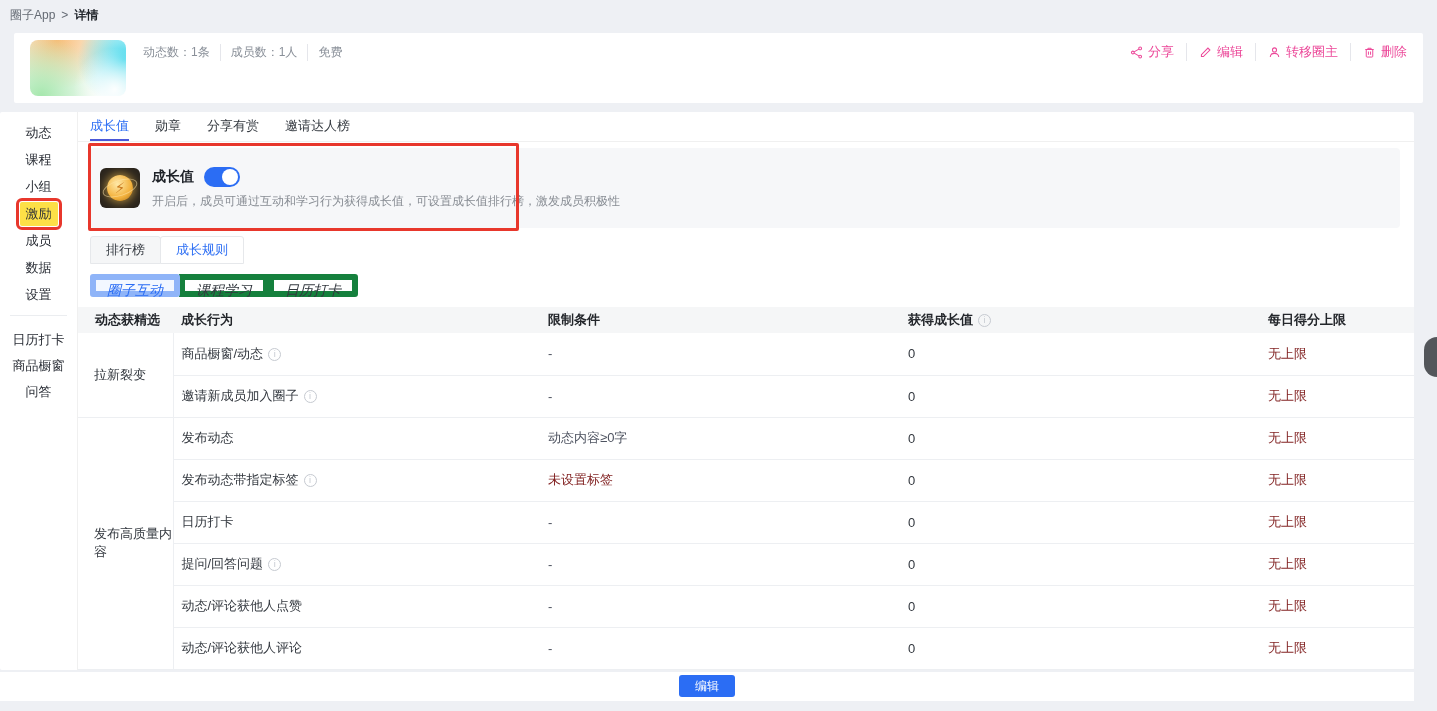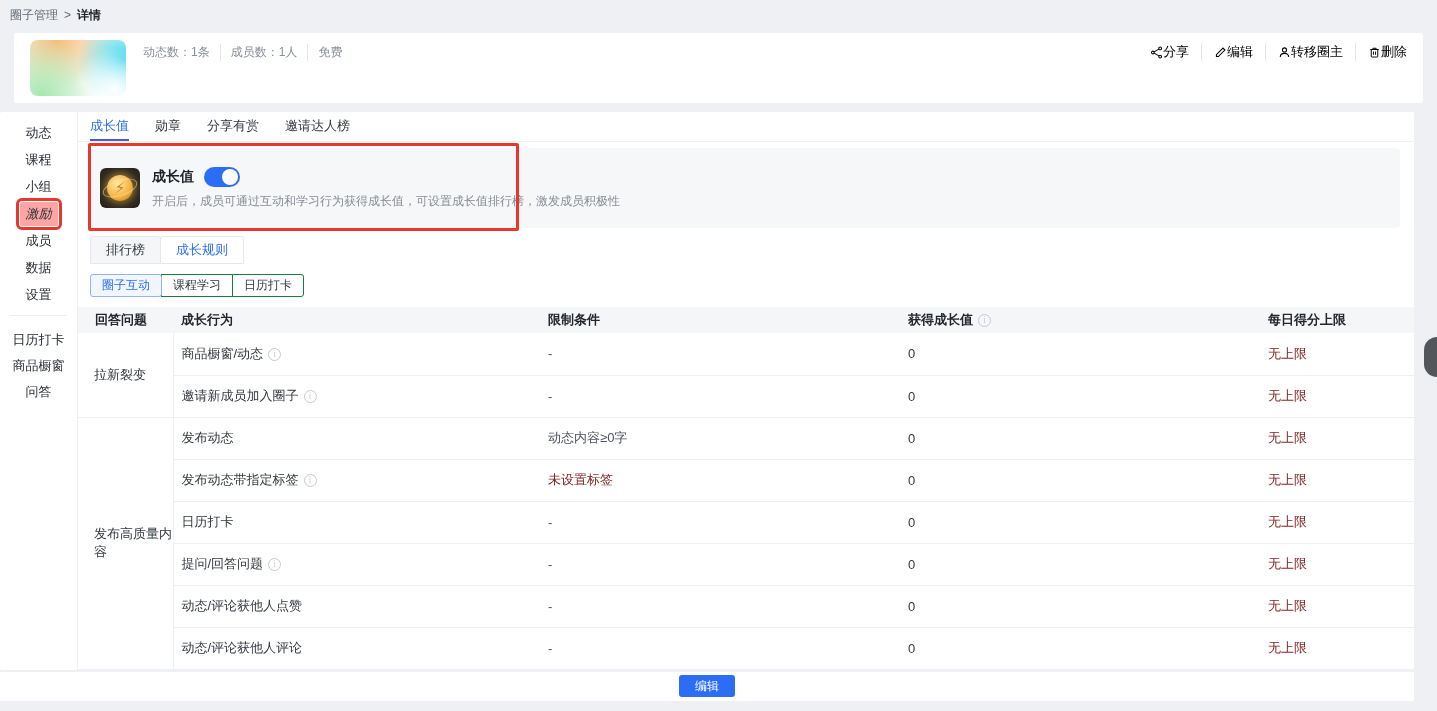--- a/index.html
+++ b/index.html
@@ -20,30 +20,30 @@
       radial-gradient(circle at 98% 35%, #43d8ec, rgba(67,216,236,0) 46%),
       radial-gradient(circle at 12% 100%, #a6e7ad, rgba(166,231,173,0) 60%),
       radial-gradient(ellipse at 28% 0%, #f9bd77, rgba(249,189,119,0) 62%); }
   .header-info { display:flex; flex-direction:column; justify-content:space-between; height:52px; padding:2px 0; }
   .app-title { font-size:16px; font-weight:700; color:#1f2329; }
   .stats { display:flex; font-size:12px; color:#8a9099; }
   .stat { padding:0 10px; }
   .stat:first-child { padding-left:0; }
   .stat:not(:last-child) { border-right:1px solid #e5e6eb; }
   .header-actions { margin-left:auto; display:flex; align-items:flex-start; align-self:flex-start; margin-top:10px; }
-  .hdr-action { display:flex; align-items:center; padding:0 12px; font-size:13px; color:#000000; cursor:pointer; line-height:18px; }
+  .hdr-action { display:flex; align-items:center; gap:5px; padding:0 12px; font-size:13px; color:#ec4899; cursor:pointer; line-height:18px; }
   .hdr-action:last-child { padding-right:0; }
   .hdr-action:not(:first-child) { border-left:1px solid #e5e6eb; }
   .hdr-action .icn { display:inline-flex; width:13px; height:13px; }
 
   
   .main-card { background:#fff; margin:9px 23px 0 0; display:flex; border-radius:2px; }
   .sidebar { width:77px; flex:none; padding-top:9px; }
   .side-item { width:max-content; margin:0 auto 3px; height:24px; line-height:24px; padding:0 6px; font-size:13px; color:#2a2e36; cursor:pointer; border-radius:2px; }
-  .side-item.active { background:#fca5a5; outline:3px solid #e8372c; outline-offset:1px;font-style:italic; }
+  .side-item.active { background:#fde047; outline:3px solid #e8372c; outline-offset:1px; }
   .side-divider { height:1px; background:#ebedf0; margin:8px 10px 12px; }
   .side-item.extra { margin-bottom:2px; }
 
   .content { flex:1; border-left:1px solid #f0f0f0; position:relative; min-width:0; }
 
   
   .tabs { height:30px; display:flex; align-items:stretch; gap:26px; padding-left:12px; border-bottom:1px solid #f0f0f0; }
   .tab { font-size:13px; color:#33383f; line-height:28px; cursor:pointer; border-bottom:2px solid transparent; }
   .tab.active { color:#2b6df4; border-bottom-color:#4a58d8; }
 
@@ -65,21 +65,21 @@
   .annotation-panel { position:absolute; left:10px; top:31px; width:431px; height:88px; border:3px solid #e8372c; border-radius:2px; pointer-events:none; z-index:5; }
 
   
   .sub-tabs { display:flex; margin:8px 0 0 12px; height:28px; }
   .sub-tab { padding:0 15px; line-height:26px; font-size:13px; border:1px solid #e6e8eb; border-radius:3px 3px 0 0; cursor:pointer; }
   .sub-tab.inactive { background:#f5f6f7; color:#33383f; }
   .sub-tab.active { background:#fff; color:#2b6df4; margin-left:-1px;text-align:right; }
 
   
   .pills { display:flex; margin:10px 0 0 12px; }
-  .pill { height:23px; line-height:21px; padding:0 11px; font-size:12px; border:1px solid #15803d; background:#fff; color:#33383f; cursor:pointer; margin-right:-1px; }
+  .pill { height:23px; line-height:21px; padding:0 11px; font-size:14px; border:6px solid #15803d; background:#fff; color:#33383f; cursor:pointer; margin-right:-1px;font-style:italic; }
   .pill:first-child { border-radius:3px 0 0 3px; }
   .pill:last-child { border-radius:0 3px 3px 0; }
   .pill.active { color:#2b6df4; border-color:#8fb4f8; background:#f2f7ff; position:relative; z-index:1; border-radius:3px; }
 
   
   table { width:100%; border-collapse:collapse; table-layout:fixed; margin-top:10px; }
   th { background:#f5f6f7; height:26px; font-size:13px; font-weight:700; color:#23262b; text-align:left; padding-left:8px; }
   th:first-child { padding-left:17px; }
   td { height:42px; font-size:13px; color:#33383f; border-bottom:1px solid #edeff2; padding-left:8px; }
   td.group { border-right:1px solid #edeff2; padding-left:16px; }
@@ -92,21 +92,21 @@
   .footer-bar { background:#fff; height:29px; margin:2px 23px 0 0; display:flex; align-items:center; justify-content:center; }
   .edit-btn { background:#2b6df4; color:#fff; font-size:12px; line-height:22px; height:22px; padding:0 16px; border:none; border-radius:3px; cursor:pointer; font-family:inherit; }
 
   
   .float-btn { position:fixed; right:0; top:337px; width:13px; height:40px; background:#53565a; border-radius:20px 0 0 20px; cursor:pointer; z-index:10; }
 </style>
 </head>
 <body>
 
 <div class="breadcrumb">
-  <span class="parent">圈子管理</span>
+  <span class="parent">圈子App</span>
   <span class="sep">&gt;</span>
   <span class="current">详情</span>
 </div>
 
 <div class="header-card">
   <div class="app-icon"></div>
   <div class="header-info">
     <div class="stats" id="hdr-stats">
         <span class="stat">动态数：1条</span>
         <span class="stat">成员数：1人</span>
@@ -218,21 +218,21 @@
     <table id="growth-table">
       <colgroup>
           <col style="width:95px">
           <col style="width:367px">
           <col style="width:360px">
           <col style="width:360px">
           <col>
         </colgroup>
       <thead>
           <tr id="table-head-row">
-            <th>回答问题</th>
+            <th>动态获精选</th>
             <th>成长行为</th>
             <th>限制条件</th>
             <th>获得成长值<i class="info-i">i</i></th>
             <th>每日得分上限</th>
           </tr>
         </thead>
       <tbody id="table-body">
           <tr>
             <td class="group" rowspan="2">拉新裂变</td>
             <td><span>商品橱窗/动态</span><i class="info-i">i</i></td>

